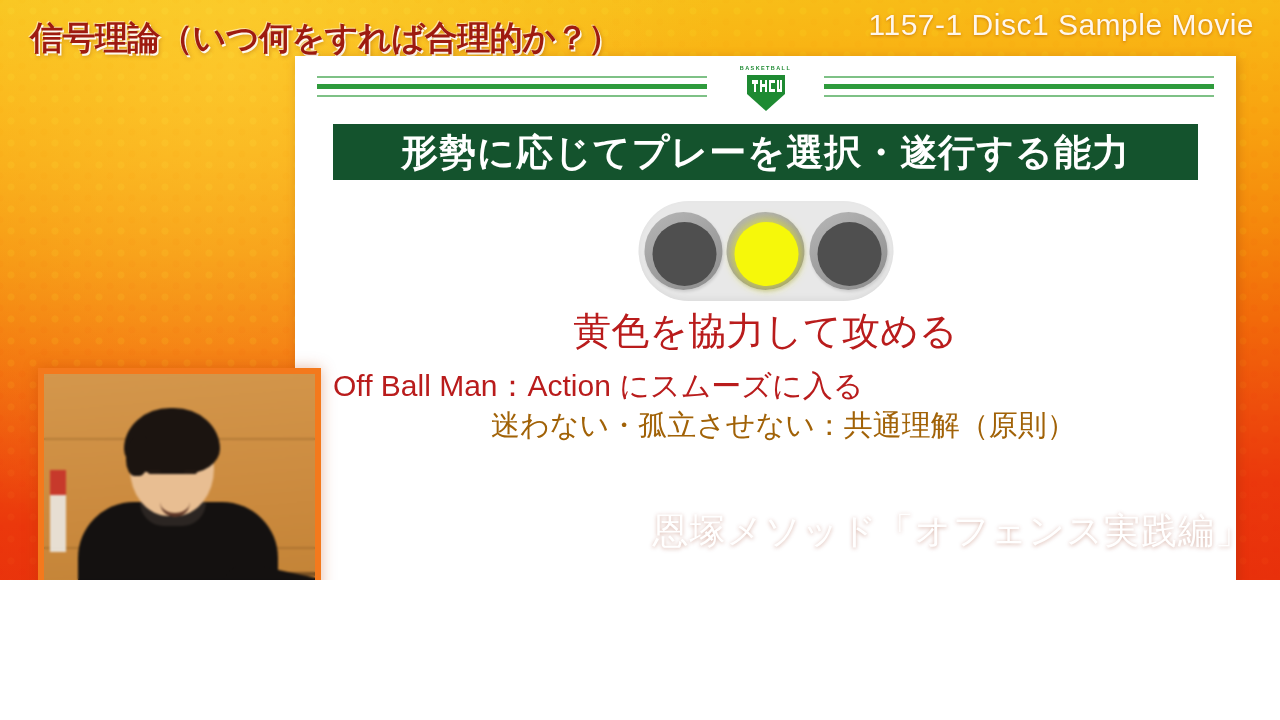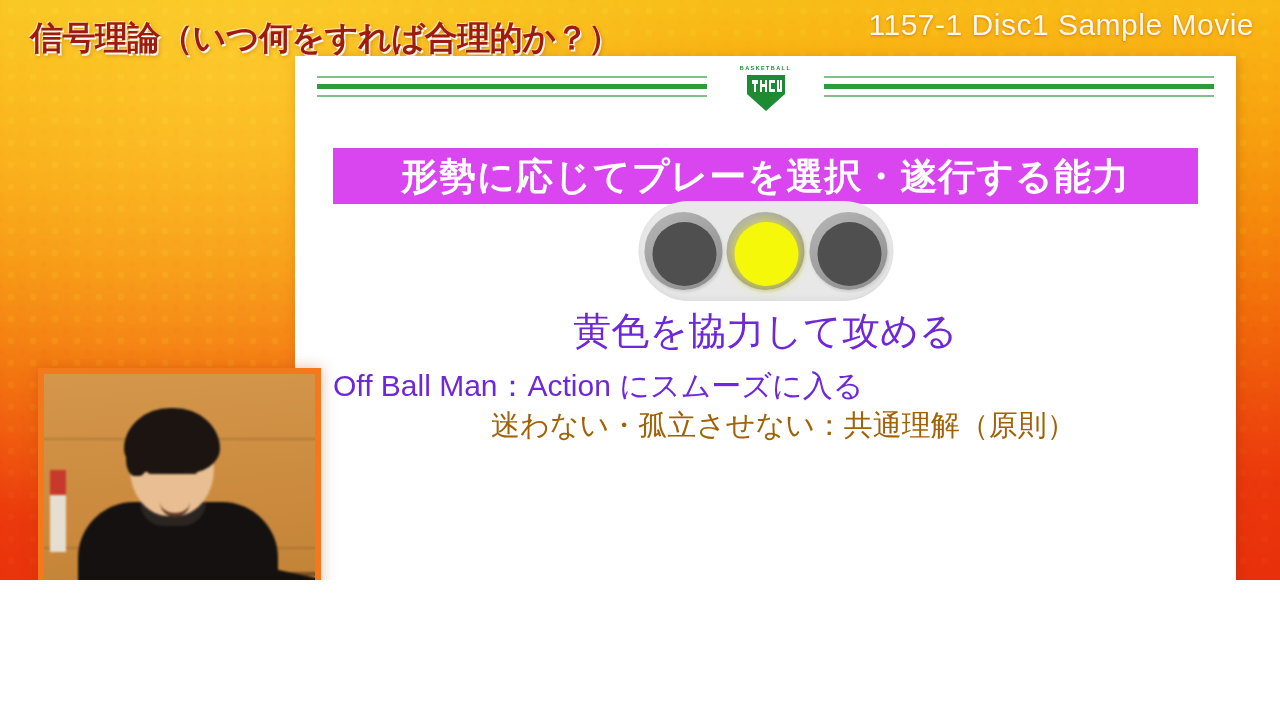--- a/index.html
+++ b/index.html
@@ -123,24 +123,24 @@
     line-height: 9px;
     display: block;
     margin-bottom: 1px;
   }
   #brand-shield { display: block; margin: 0 auto; }
 
   
   #headline-banner {
     position: absolute;
     left: 38px;
-    top: 92px;
+    top: 68px;
     width: 865px;
     height: 56px;
-    background: #d946ef;
+    background: #14532d;
     display: flex;
     align-items: center;
     justify-content: center;
   }
   #headline-text {
     color: #FFFFFF;
     font-size: 37px;
     font-weight: 700;
     letter-spacing: 1px;
     white-space: nowrap;
@@ -187,21 +187,21 @@
     box-shadow: 0 0 10px 3px rgba(246,248,10,0.55);
   }
 
   
   #slide-body {
     position: absolute;
     left: 0; right: 0;
     top: 255px;
   }
   .line {
-    color: #6d28d9;
+    color: #b91c1c;
     white-space: nowrap;
     line-height: 1.1;
   }
   #line-main {
     font-size: 38px;
     text-align: center;
     margin-bottom: 16px;
   }
   #line-ballman {
     font-size: 30px;
@@ -469,14 +469,15 @@
 
       <div class="person-head"></div>
       <div class="person-hair"></div>
       <div class="person-eye l"></div>
       <div class="person-eye r"></div>
       <div class="person-mouth"></div>
       <div class="pip-blur"></div>
     </div>
   </div>
 
+  <div id="footer-title">恩塚メソッド「オフェンス実践編」</div>
 
 </div>
 
 </body></html>

